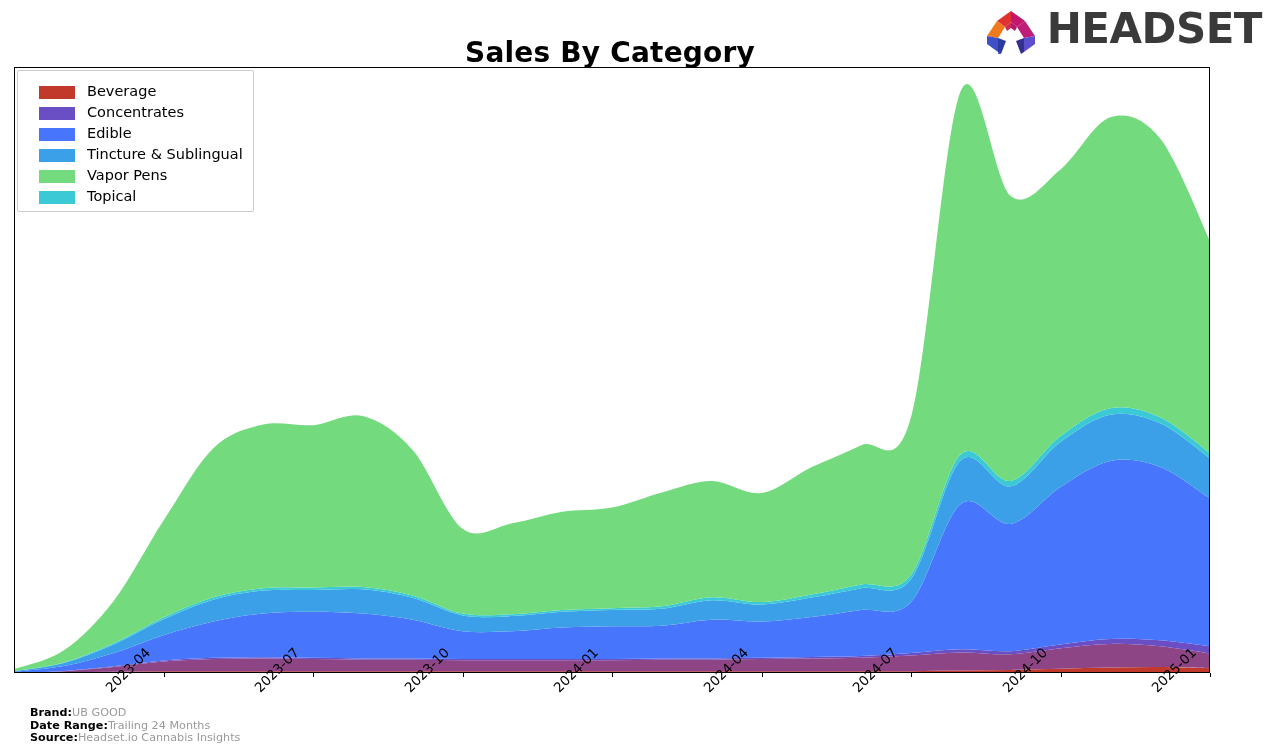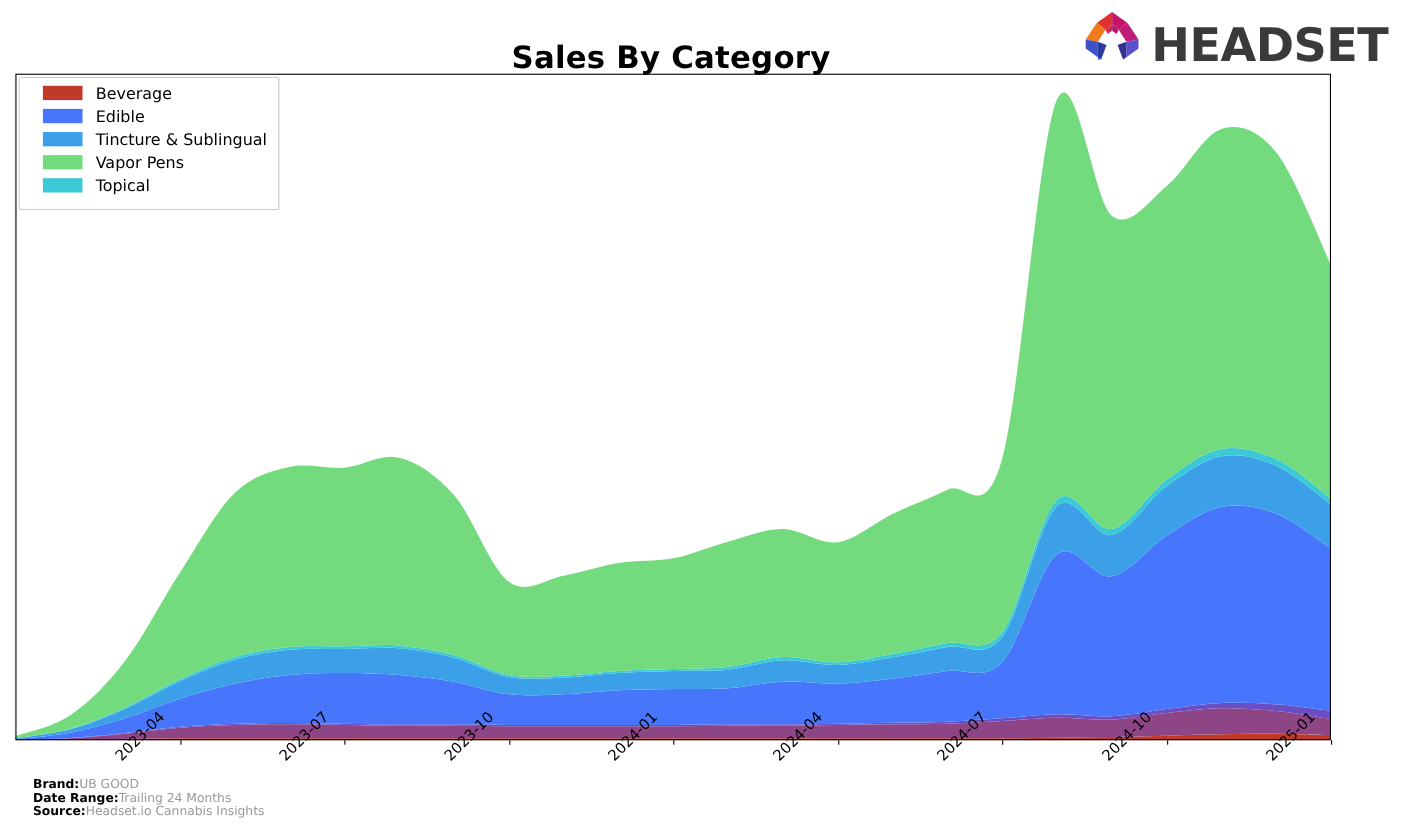--- a/index.html
+++ b/index.html
@@ -29,21 +29,21 @@
     font-size: 28px;
     font-weight: bold;
     color: #000000;
     letter-spacing: 0.2px;
   }
   .brand-logo {
     position: absolute;
     right: 14px;
     top: 8px;
     display: flex;
-    align-items: flex-end;
+    align-items: flex-start;
     gap: 6px;
   }
   .brand-wordmark {
     font-size: 42px;
     font-weight: bold;
     color: #3a3a3a;
     letter-spacing: -0.5px;
     line-height: 1;
   }
   .plot-wrap {
@@ -71,21 +71,21 @@
     left: 17px;
     top: 70px;
     background: #ffffff;
     border: 1px solid #cccccc;
     border-radius: 2px;
     padding: 7px 10px 7px 9px;
     z-index: 10;
   }
   .legend-row {
     display: flex;
-    align-items: flex-start;
+    align-items: flex-end;
     height: 21px;
     padding-left: 12px;
   }
   .legend-swatch {
     width: 36px;
     height: 13px;
     margin-right: 12px;
     flex: none;
   }
   .legend-label {
@@ -209,20 +209,24 @@
         <div class="ticklabel" style="transform: translate(-62px, 4px) rotate(-45deg);">2025-01</div>
       </div>
     </div>
 
   <div class="legend-box" id="legend">
       <div class="legend-row">
         <span class="legend-swatch" style="background: rgb(192, 57, 43);"></span>
         <span class="legend-label">Beverage</span>
       </div>
       <div class="legend-row">
+        <span class="legend-swatch" style="background: rgb(106, 79, 196);"></span>
+        <span class="legend-label">Concentrates</span>
+      </div>
+      <div class="legend-row">
         <span class="legend-swatch" style="background: rgb(71, 117, 252);"></span>
         <span class="legend-label">Edible</span>
       </div>
       <div class="legend-row">
         <span class="legend-swatch" style="background: rgb(59, 160, 232);"></span>
         <span class="legend-label">Tincture &amp; Sublingual</span>
       </div>
       <div class="legend-row">
         <span class="legend-swatch" style="background: rgb(115, 219, 126);"></span>
         <span class="legend-label">Vapor Pens</span>

